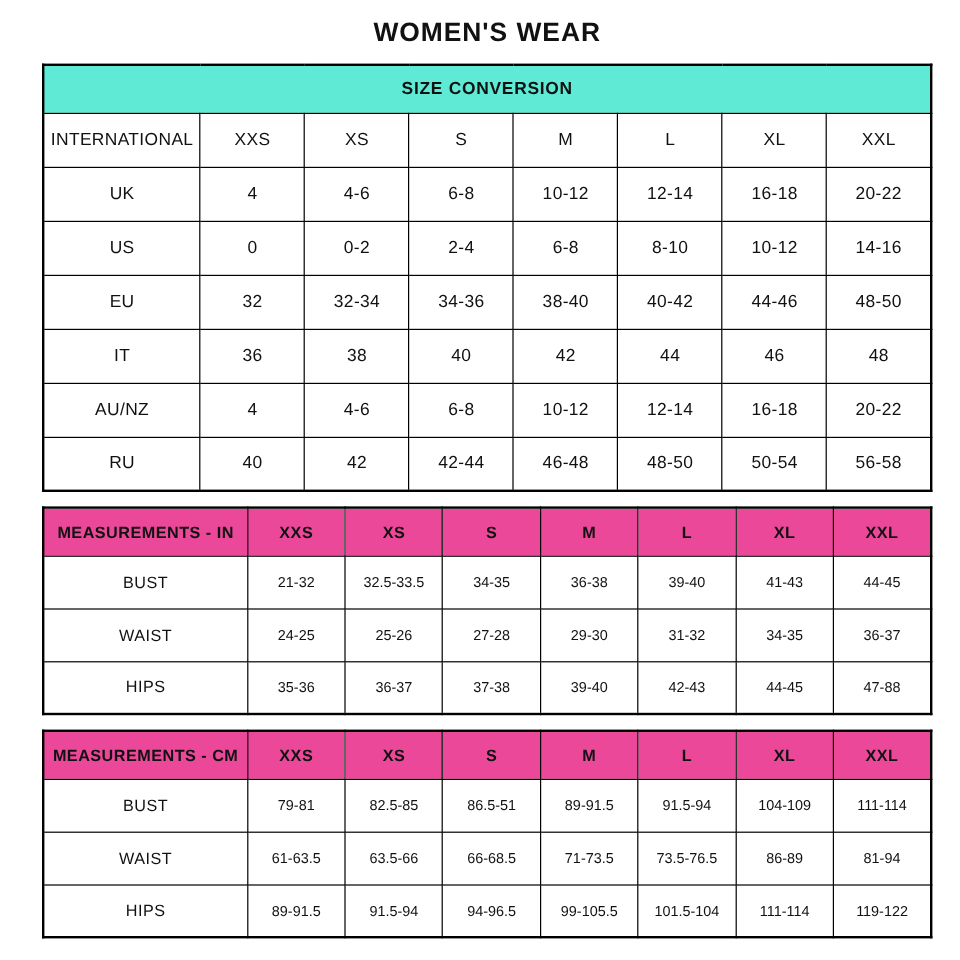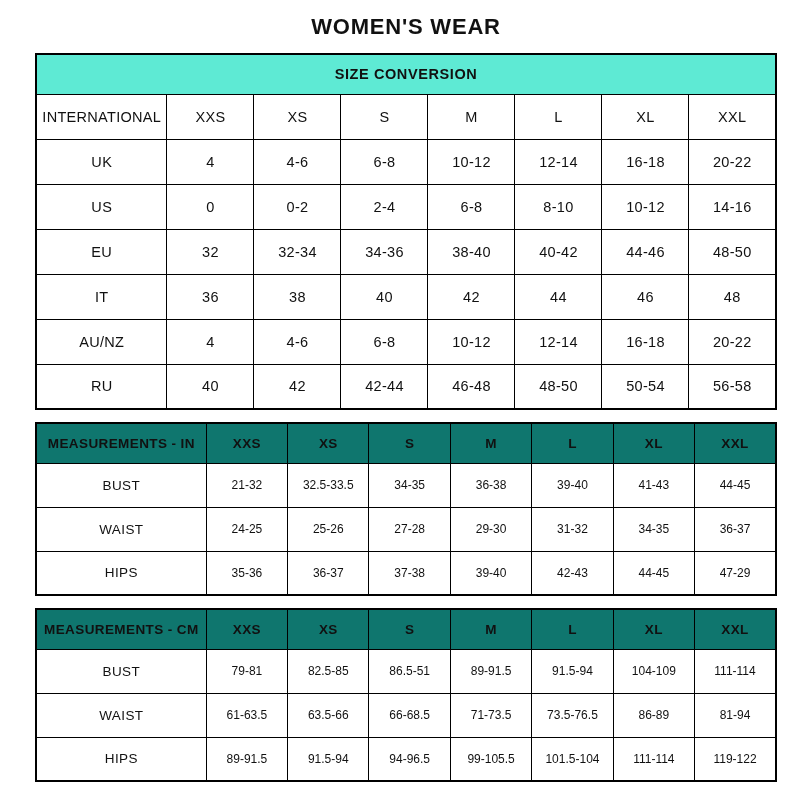--- a/index.html
+++ b/index.html
@@ -39,21 +39,21 @@
   .t1 .band {
     height: 40px;
     background: #5eead4;
     font-weight: 700;
     font-size: 14.5px;
     letter-spacing: 0.6px;
   }
   
   .tm td { height: 44px; font-size: 12px; font-weight: 500; }
   .tm .band-cell {
-    background: #0f766e;
+    background: #ec4899;
     font-weight: 700;
     font-size: 13.5px;
     height: 40px;
     letter-spacing: 0.4px;
   }
   .tm .row-label { font-size: 13.5px; letter-spacing: 0.4px; }
 </style>
 </head>
 <body>
 
@@ -192,21 +192,21 @@
         <td>36-37</td>
       </tr>
       <tr>
         <td class="row-label">HIPS</td>
         <td>35-36</td>
         <td>36-37</td>
         <td>37-38</td>
         <td>39-40</td>
         <td>42-43</td>
         <td>44-45</td>
-        <td>47-29</td>
+        <td>47-88</td>
       </tr>
     </tbody>
   </table>
 
   <table class="t tm">
     <colgroup>
       <col style="width:23%">
         <col style="width:11%">
         <col style="width:11%">
         <col style="width:11%">

